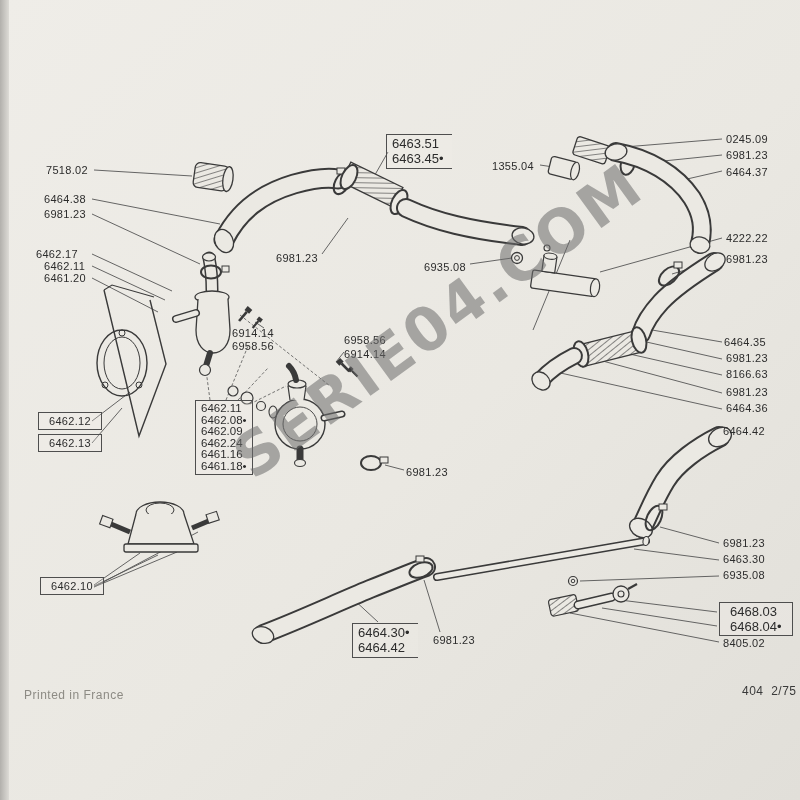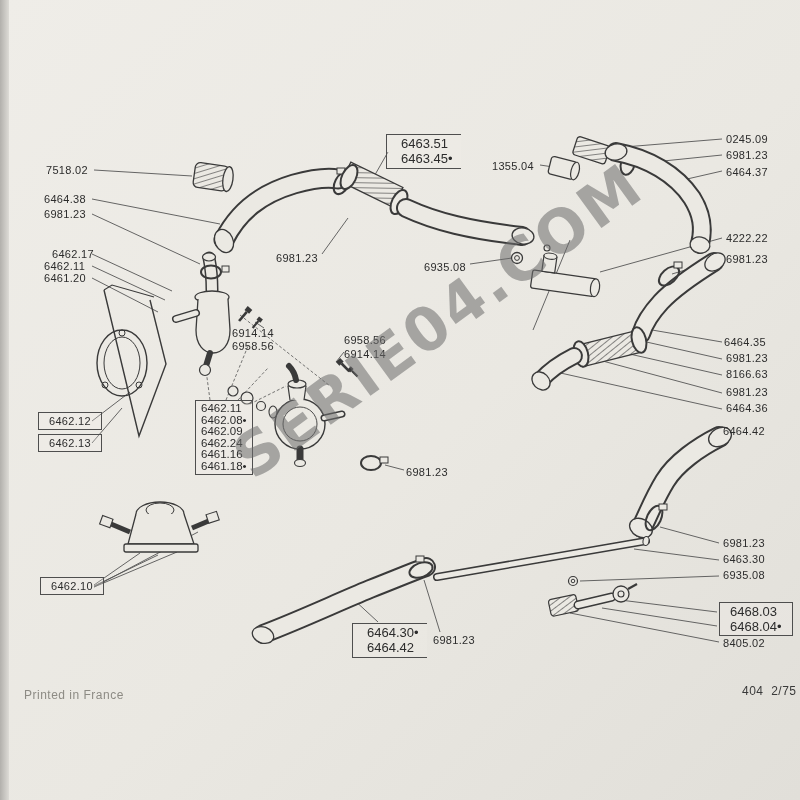--- a/index.html
+++ b/index.html
@@ -5,21 +5,21 @@
   *{margin:0;padding:0;box-sizing:border-box}
   html,body{width:800px;height:800px}
   body{background:#c9c7c3;font-family:"Liberation Sans",sans-serif}
   .page{position:relative;width:800px;height:800px;overflow:hidden;
         background:linear-gradient(135deg,#efede8 0%,#eae8e2 55%,#e1dfd9 100%)}
   .edge-strip{position:absolute;left:0;top:0;width:9px;height:100%;
         background:linear-gradient(90deg,#b2b0ac,#dddbd6);pointer-events:none}
   svg.art{position:absolute;left:0;top:0}
   .lbl{position:absolute;font-size:11px;color:#2c2c2c;letter-spacing:.3px;white-space:pre;line-height:14px}
   .box{border:1px solid #4e4e4e;padding:1px 10px;background:rgba(243,241,236,.25)}
-  .openbox{border:1px solid #4e4e4e;border-right:none;padding:1px 8px 2px 14px;background:rgba(243,241,236,.2)}
+  .openbox{border:1px solid #4e4e4e;border-right:none;padding:1px 8px 2px 5px;background:rgba(243,241,236,.2)}
   .stackbox{position:absolute;border:1px solid #4e4e4e;padding:2px 5px;display:flex;flex-direction:column;background:rgba(243,241,236,.25)}
   .stackbox .lbl-row{font-size:11.5px;line-height:11.5px;color:#2c2c2c;white-space:nowrap}
   .pairbox{position:absolute;display:flex;flex-direction:column}
   .pairbox .lbl-row{font-size:13px;line-height:15px;color:#2c2c2c;white-space:nowrap}
   .watermark{position:absolute;left:195px;top:288px;width:480px;text-align:center;
         font-family:"DejaVu Sans",sans-serif;font-size:60px;font-weight:600;letter-spacing:3px;
         color:rgba(108,108,108,.55);transform:rotate(-36deg);pointer-events:none;z-index:50}
   .footer-left{position:absolute;left:24px;top:688px;font-size:12px;color:#8d8b84;letter-spacing:.5px}
   .footer-right{position:absolute;left:742px;top:684px;font-size:12px;font-weight:normal;color:#3a3a3a;white-space:pre;letter-spacing:.5px}
 </style>
@@ -299,21 +299,21 @@
       <path d="M130,532 L111,524" stroke="#3a3a3a" stroke-width="5"></path>
       <rect x="101" y="517" width="11" height="9" transform="rotate(20 106 521)" fill="#ebe9e3" stroke="#3a3a3a" stroke-width="1.1"></rect>
       <path d="M192,528 L211,520" stroke="#3a3a3a" stroke-width="5"></path>
       <rect x="207" y="513" width="11" height="9" transform="rotate(-18 212 517)" fill="#ebe9e3" stroke="#3a3a3a" stroke-width="1.1"></rect>
     </g>
   </svg>
 
   <span class="lbl" style="left:46px;top:163px">7518.02</span>
   <span class="lbl" style="left:44px;top:192px">6464.38</span>
   <span class="lbl" style="left:44px;top:207px">6981.23</span>
-  <span class="lbl" style="left:52px;top:247px">6462.17</span>
+  <span class="lbl" style="left:36px;top:247px">6462.17</span>
   <span class="lbl" style="left:44px;top:259px">6462.11</span>
   <span class="lbl" style="left:44px;top:271px">6461.20</span>
   <span class="lbl box" style="left:38px;top:412px">6462.12</span>
   <span class="lbl box" style="left:38px;top:434px">6462.13</span>
   <span class="lbl box" style="left:40px;top:577px">6462.10</span>
 
   <span class="lbl" style="left:232px;top:326px">6914.14</span>
   <span class="lbl" style="left:232px;top:339px">6958.56</span>
 
   <div class="stackbox" style="left:195px;top:400px">

